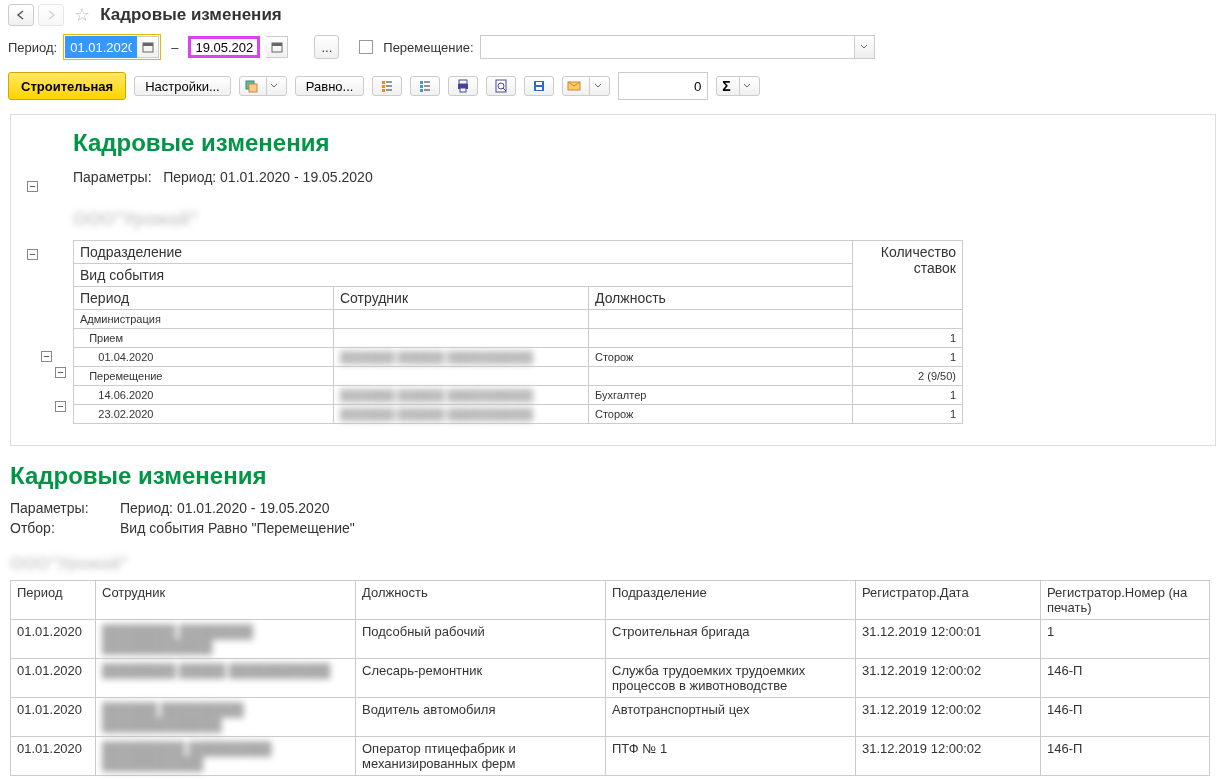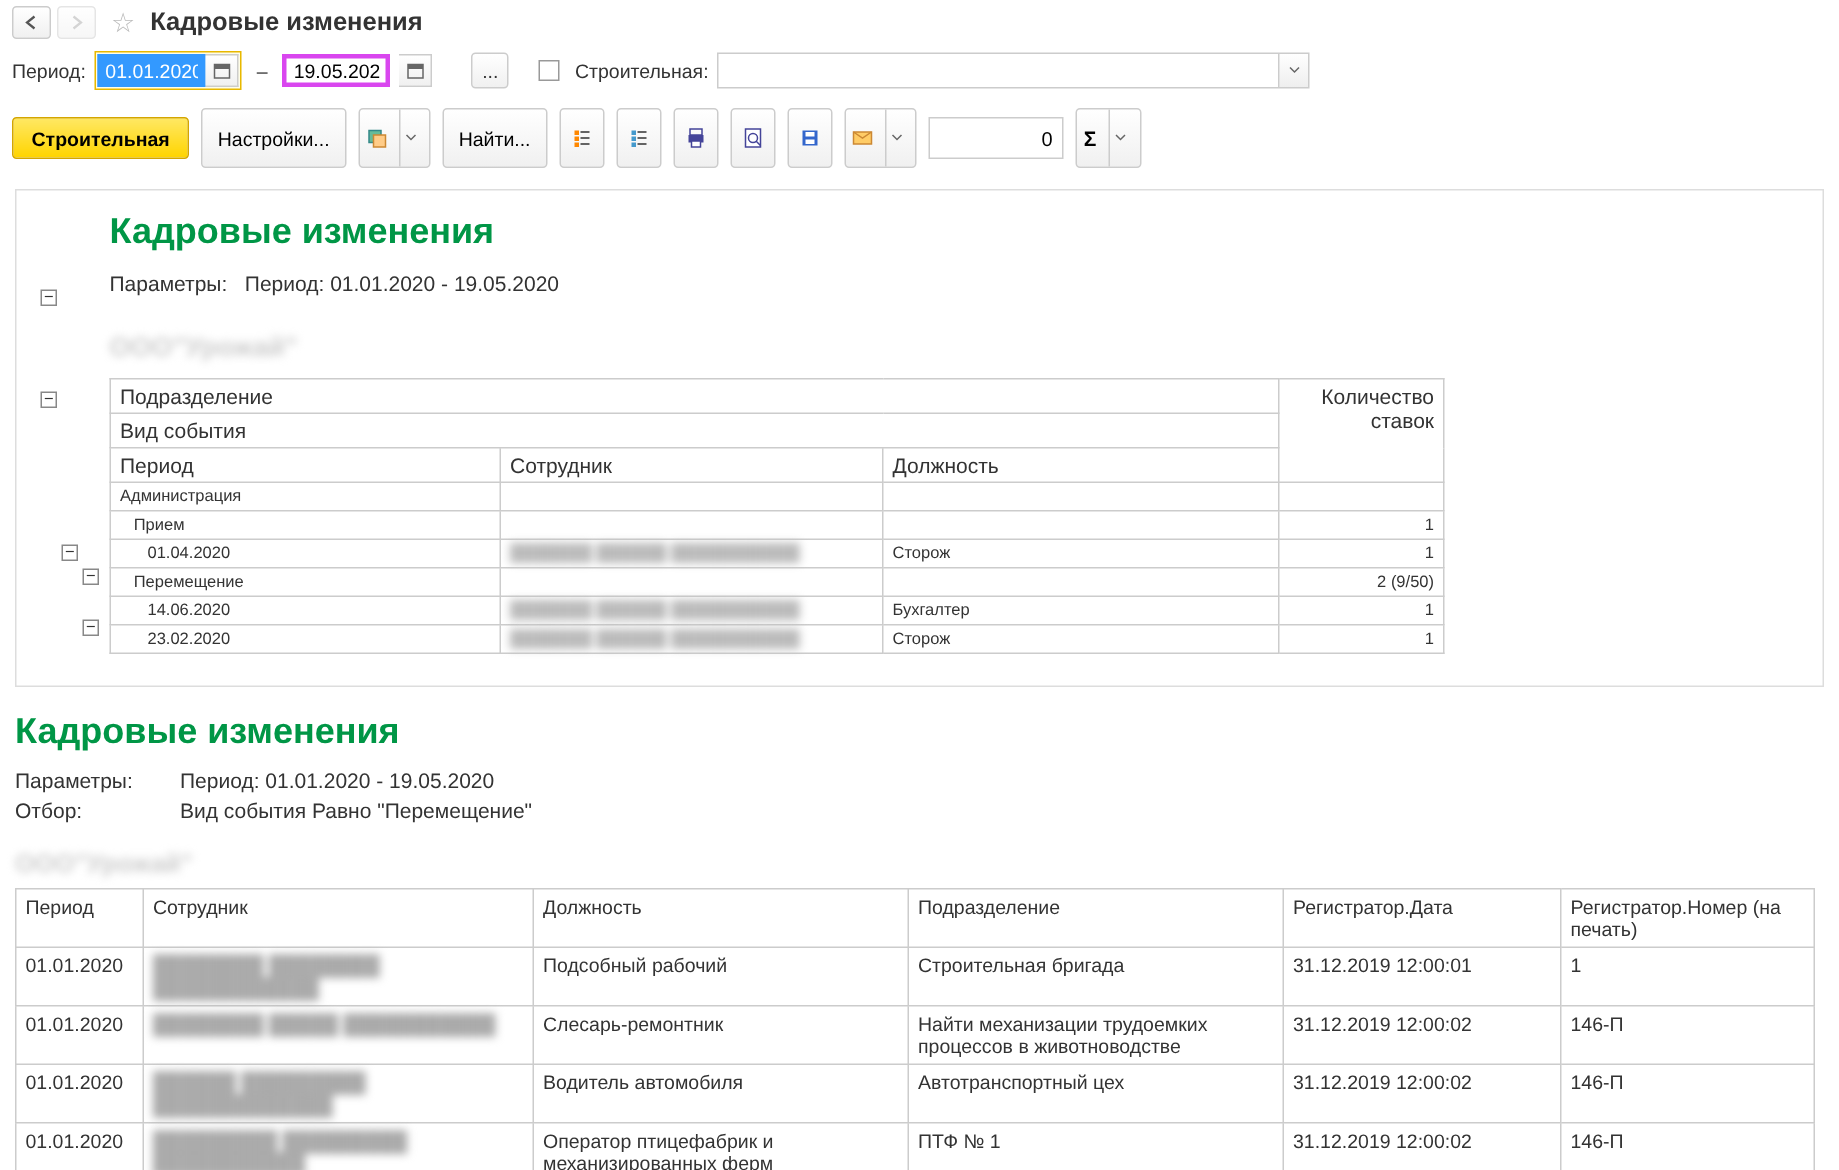--- a/index.html
+++ b/index.html
@@ -15,21 +15,21 @@
   .date-in { width:72px; height:22px; border:3px solid #d946ef; font-size:13px; padding:0 4px; }
   .date-in.sel { background:#3399ff; color:#fff; border:1px solid #3399ff;}
   .cal-btn { width:22px; height:22px; border:1px solid #ccc; border-left:0; background:linear-gradient(#fff,#f0f0f0); display:inline-flex;align-items:center;justify-content:center; cursor:pointer;}
   .dash { margin:0 4px; }
   .sm-btn { height:24px; border:1px solid #ccc; background:linear-gradient(#fff,#f0f0f0); border-radius:3px; display:inline-flex; align-items:center; justify-content:center; cursor:pointer; padding:0 6px;}
   .chk { width:14px; height:14px; border:1px solid #999; margin-right:4px; display:inline-block; vertical-align:middle;}
   .org-dd { flex:0 0 395px; height:24px; border:1px solid #ccc; position:relative; }
   .org-dd .dd-arr { position:absolute; right:0; top:0; width:20px; height:100%; border-left:1px solid #ccc; background:linear-gradient(#fff,#eee); display:flex; align-items:center; justify-content:center; cursor:pointer;}
   .toolbar { display:flex; align-items:center; padding:8px; gap:8px; }
   .btn-main { height:28px; background:linear-gradient(#ffe863,#ffd400); border:1px solid #d4a600; border-radius:3px; font-size:13px; font-weight:600; padding:0 12px; cursor:pointer;}
-  .btn { height:40px; border:1px solid #ccc; background:linear-gradient(#fff,#f0f0f0); border-radius:3px; font-size:13px; padding:0 10px; cursor:pointer; display:inline-flex; align-items:center; gap:4px;}
+  .btn { height:20px; border:1px solid #ccc; background:linear-gradient(#fff,#f0f0f0); border-radius:3px; font-size:13px; padding:0 10px; cursor:pointer; display:inline-flex; align-items:center; gap:4px;}
   .btn-ico { width:30px; padding:0; justify-content:center;}
   .btn-dd { width:16px; display:flex; align-items:center; justify-content:center; border-left:1px solid #ccc; height:100%; margin-left:4px;}
   .num-in { width:90px; height:28px; border:1px solid #ccc; text-align:right; padding:0 6px; }
   .report { margin:6px 10px; border:1px solid #ddd; }
   .report-inner { margin-left:62px; }
   .tree-col { position:absolute; left:0; top:0; width:62px; height:100%; }
   .report-wrap { position:relative; min-height:330px; }
   .r-title { color:#009646; font-size:24px; font-weight:bold; padding:14px 0 8px 0; }
   .r-params { font-size:14px; color:#333; padding:4px 0 14px 0; }
   .comp { color:#ccc; font-size:18px; font-weight:bold; filter:blur(3px); padding:10px 0;}
@@ -82,21 +82,21 @@
   <span class="cal-btn">
       <svg width="12" height="12">
         <rect x="1" y="2" width="10" height="9" fill="none" stroke="#666"></rect>
         <rect x="1" y="2" width="10" height="3" fill="#666"></rect>
       </svg>
     </span>
   <span style="width:14px"></span>
   <span class="sm-btn">...</span>
   <span style="width:8px"></span>
   <span class="chk"></span>
-  <span class="lbl">Строительная:</span>
+  <span class="lbl">Перемещение:</span>
   <div class="org-dd">
       <span class="dd-arr">
         <svg width="8" height="6">
           <path d="M1 1 L4 4 L7 1" stroke="#666" fill="none"></path>
         </svg>
       </span>
     </div>
 </div>
 
 <div class="toolbar">
@@ -106,21 +106,21 @@
       <svg width="14" height="14">
         <rect x="2" y="2" width="8" height="8" fill="#6b9" stroke="#388"></rect>
         <rect x="5" y="5" width="8" height="8" fill="#fc8" stroke="#c83"></rect>
       </svg>
       <span class="btn-dd">
         <svg width="8" height="6">
           <path d="M1 1 L4 4 L7 1" stroke="#666" fill="none"></path>
         </svg>
       </span>
     </button>
-  <button class="btn">Найти...</button>
+  <button class="btn">Равно...</button>
   <button class="btn btn-ico">
       <svg width="14" height="14">
         <rect x="2" y="2" width="3" height="3" fill="#f80"></rect>
         <rect x="2" y="6" width="3" height="3" fill="#f80"></rect>
         <rect x="2" y="10" width="3" height="3" fill="#f80"></rect>
         <path d="M6 3 h6 M6 7 h6 M6 11 h6" stroke="#333"></path>
       </svg>
     </button>
   <button class="btn btn-ico">
       <svg width="14" height="14">
@@ -266,21 +266,21 @@
           <td class="blur">████████ ████████ ████████████</td>
           <td>Подсобный  рабочий</td>
           <td>Строительная бригада</td>
           <td>31.12.2019 12:00:01</td>
           <td>1</td>
         </tr>
         <tr>
           <td>01.01.2020</td>
           <td class="blur">████████ █████ ███████████</td>
           <td>Слесарь-ремонтник</td>
-          <td>Найти механизации трудоемких процессов в животноводстве</td>
+          <td>Служба трудоемких трудоемких процессов в животноводстве</td>
           <td>31.12.2019 12:00:02</td>
           <td>146-П</td>
         </tr>
         <tr>
           <td>01.01.2020</td>
           <td class="blur">██████ █████████ █████████████</td>
           <td>Водитель автомобиля</td>
           <td>Автотранспортный цех</td>
           <td>31.12.2019 12:00:02</td>
           <td>146-П</td>

